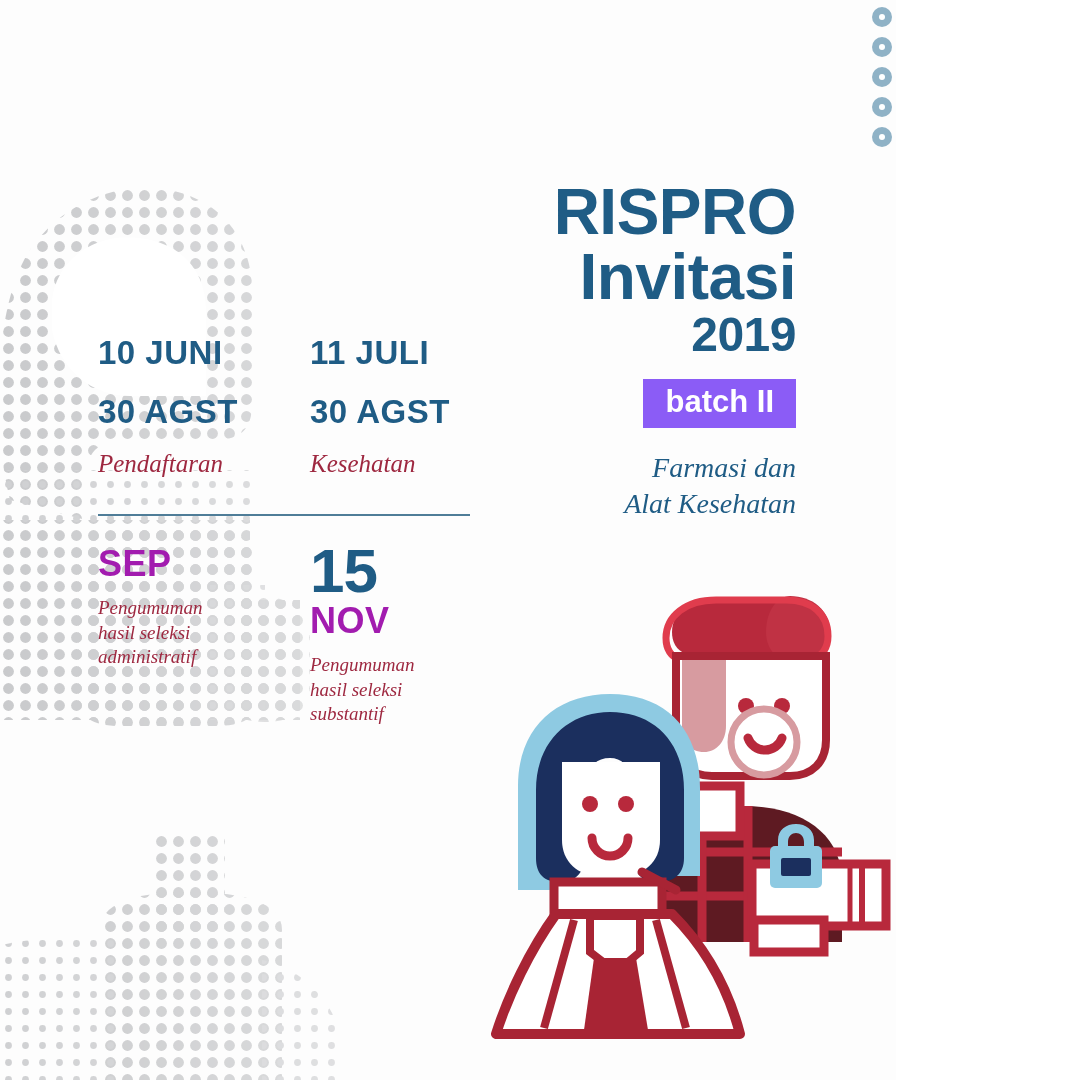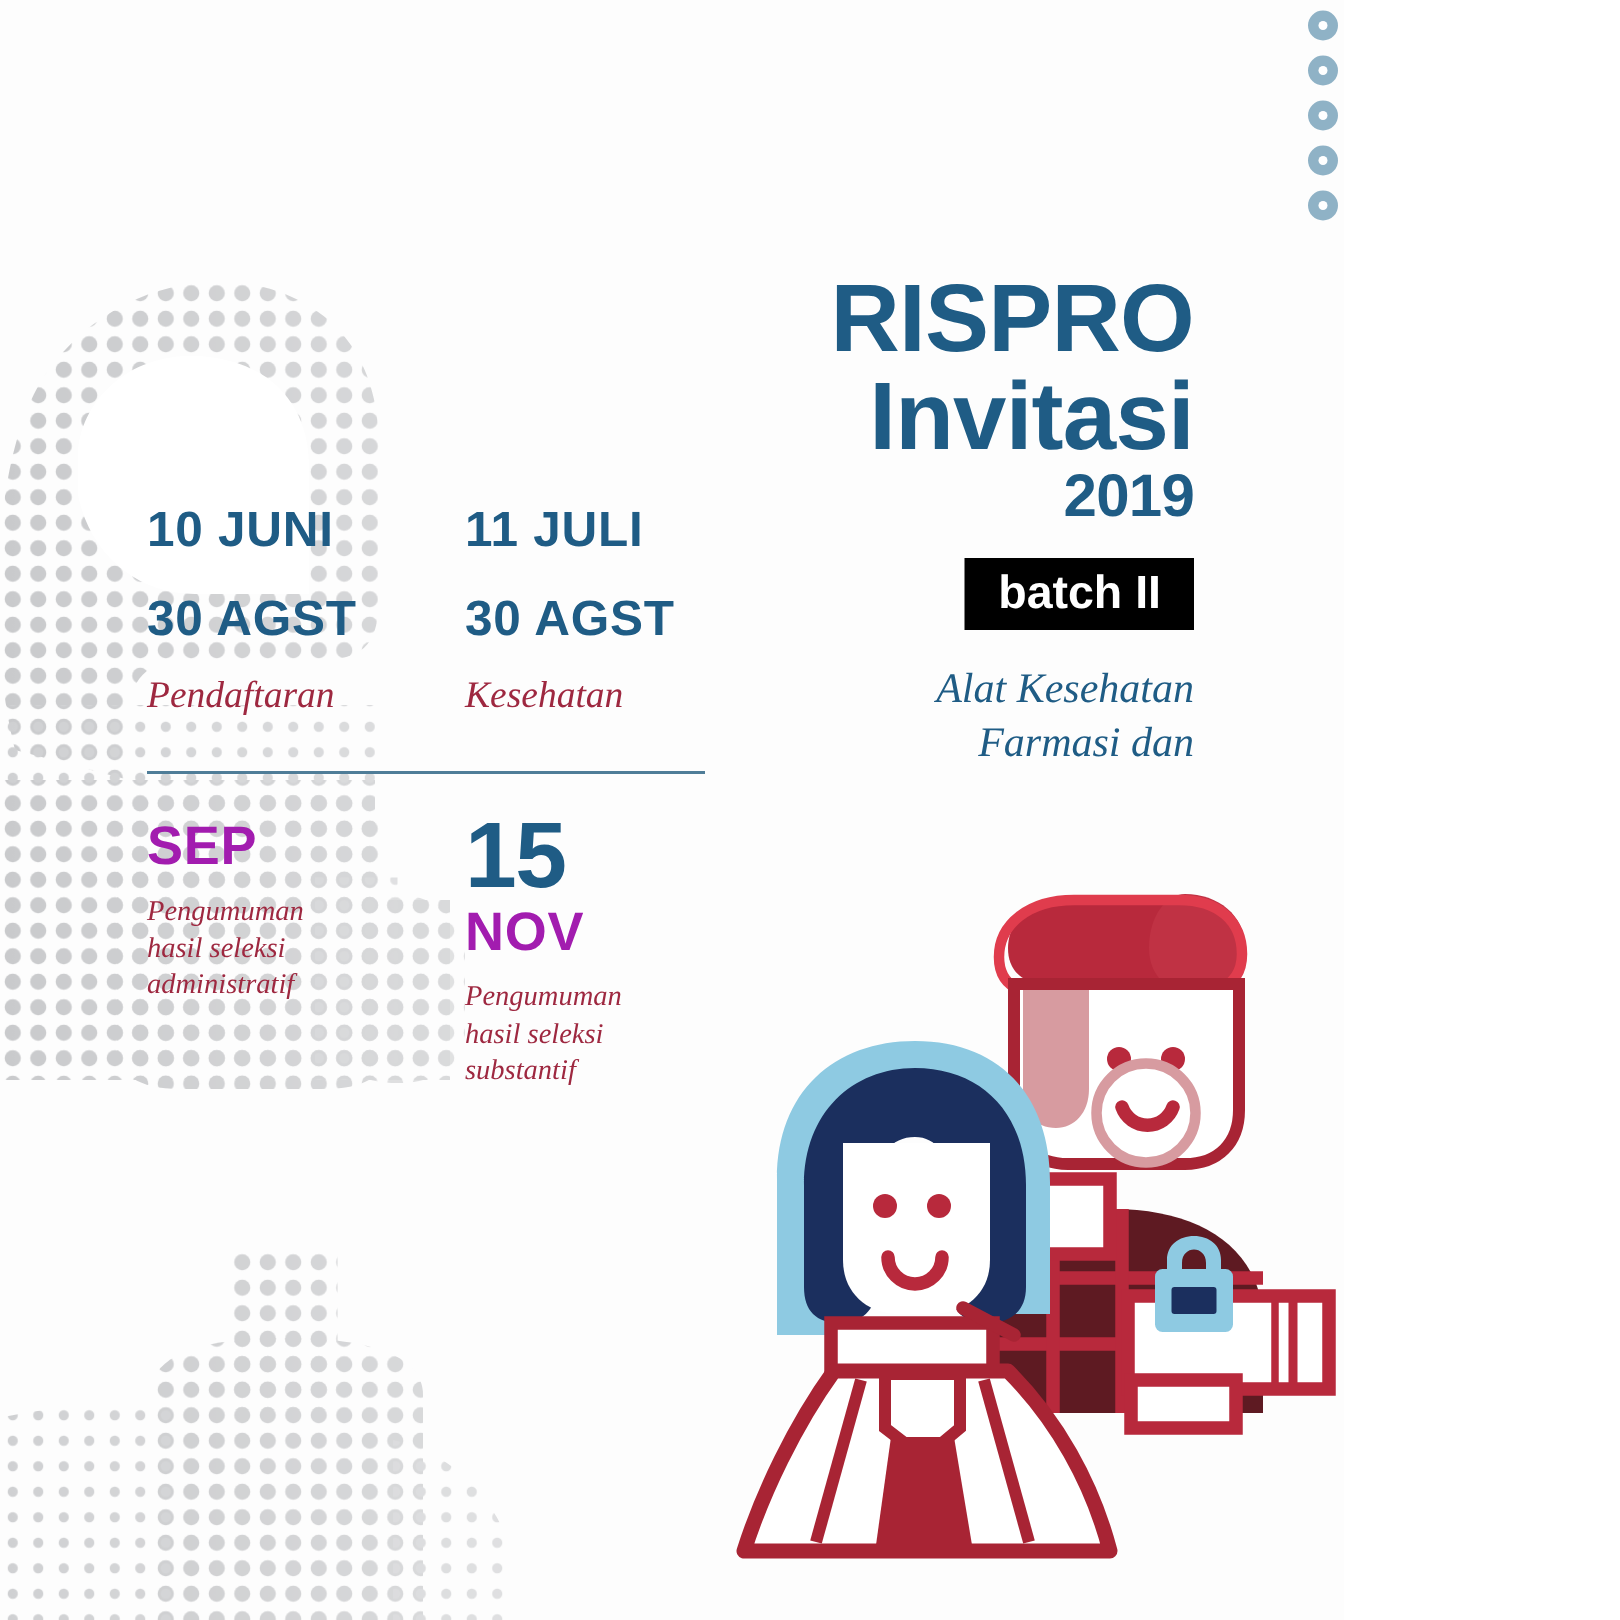--- a/index.html
+++ b/index.html
@@ -61,28 +61,28 @@
     z-index:6;
   }
   .t-line{
     color:#1f5c85;
     font-weight:bold;
     letter-spacing:-0.5px;
     line-height:0.95;
   }
   .t-rispro{font-size:64px;}
   .t-invitasi{font-size:64px;margin-top:4px;}
-  .t-year{font-size:40px;margin-top:4px;}
+  .t-year{font-size:48px;margin-top:4px;}
 
   .badge-wrap{
     margin-top:22px;
     display:flex;justify-content:flex-end;
   }
   .badge{
-    background:#000000;
+    background:#8b5cf6;
     color:#ffffff;
     font-size:31px;
     font-weight:bold;
     padding:7px 22px 9px 22px;
     line-height:1.05;
     letter-spacing:0px;
   }
   .subtitle{
     margin-top:22px;
     color:#1f5c85;
@@ -243,22 +243,22 @@
   <div class="titleblock">
     <div class="t-line t-rispro">RISPRO</div>
     <div class="t-line t-invitasi">Invitasi</div>
     <div class="t-line t-year">2019</div>
 
     <div class="badge-wrap">
       <div class="badge">batch II</div>
     </div>
 
     <div class="subtitle">
+      <div>Farmasi dan</div>
       <div>Alat Kesehatan</div>
-      <div>Farmasi dan</div>
     </div>
   </div>
 
   <div class="timeline">
 
     <div class="row">
       <div class="col">
         <div class="d-big">10 JUNI</div>
         <div class="d-big second">30 AGST</div>
         <div class="d-desc">

